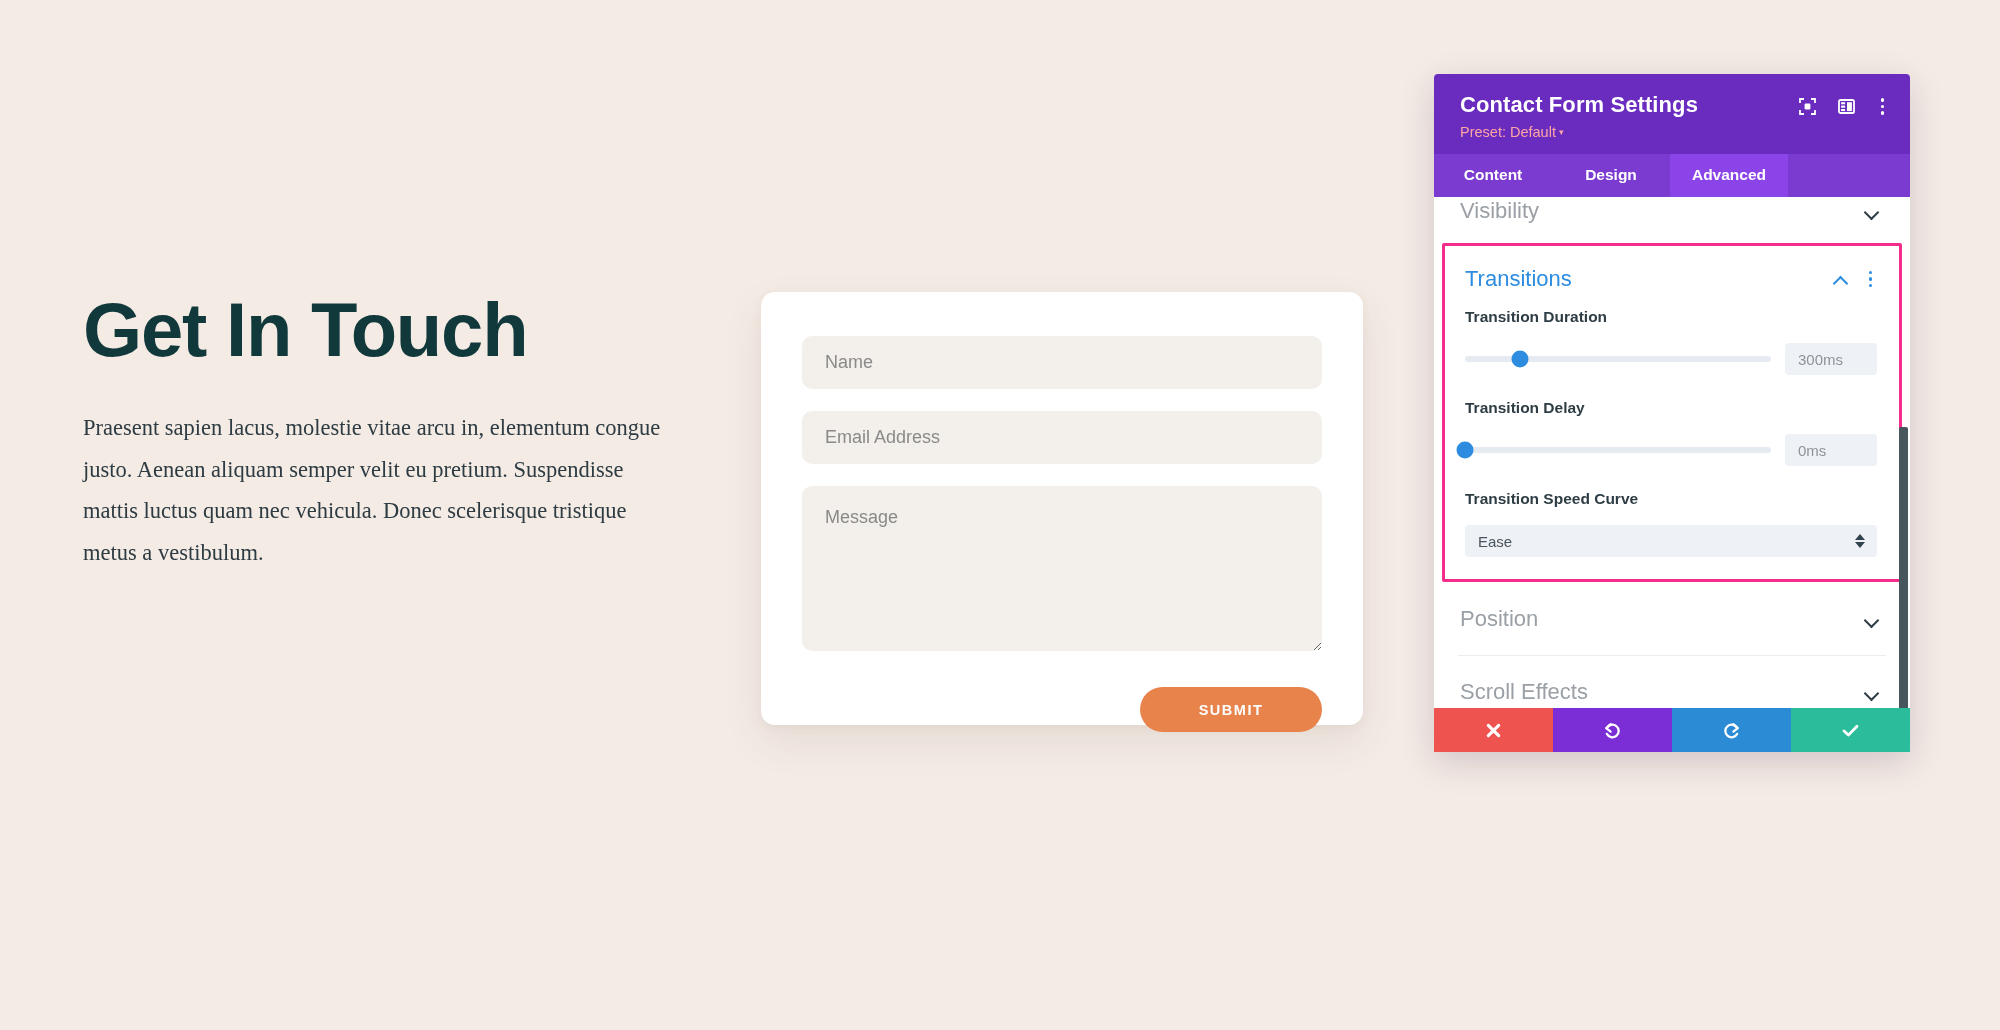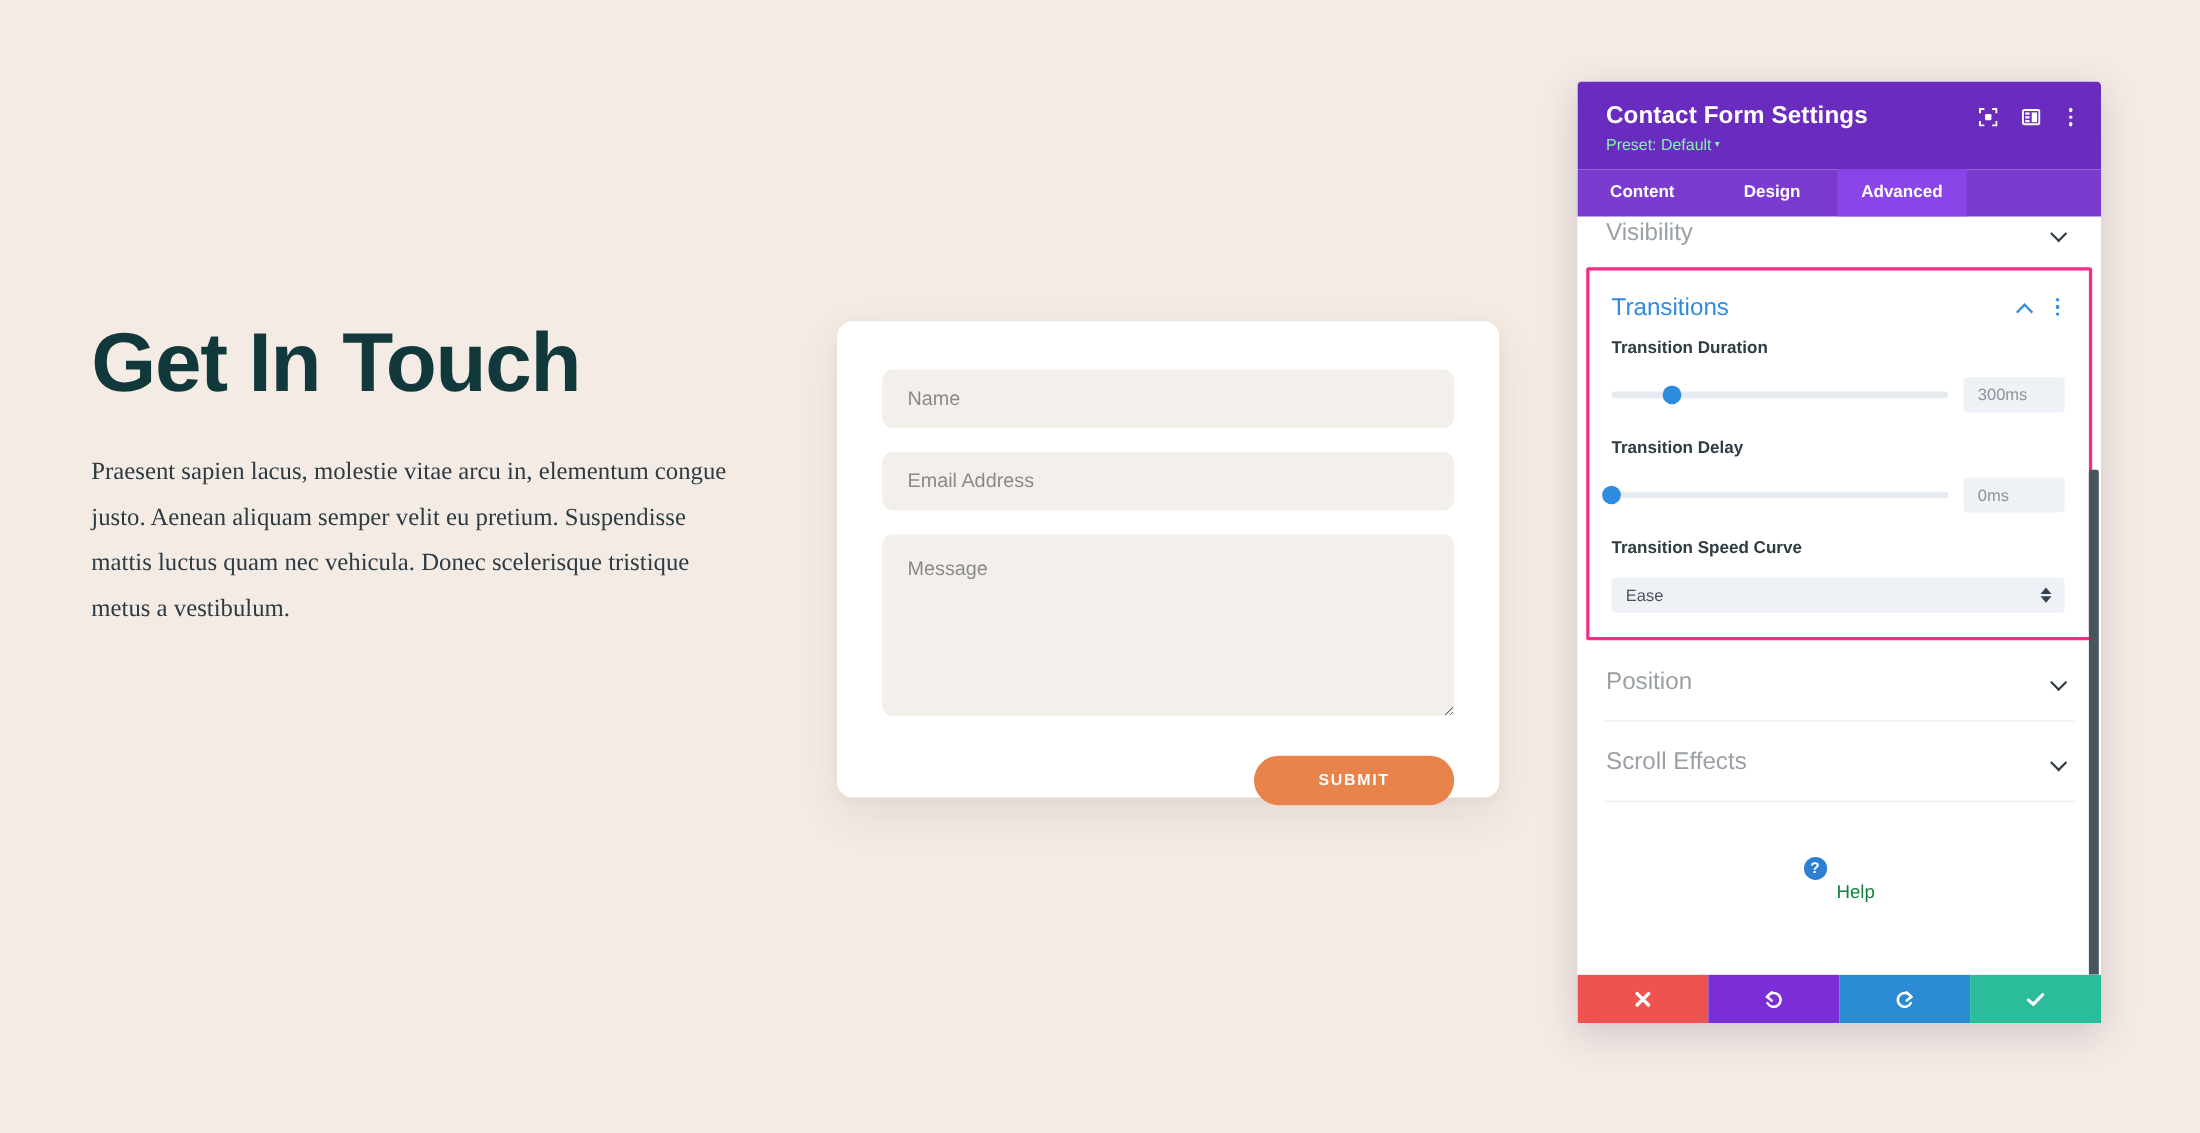--- a/index.html
+++ b/index.html
@@ -87,41 +87,41 @@
     font-weight: 700;
     letter-spacing: 1.5px;
     cursor: pointer;
     font-family: "Liberation Sans", sans-serif;
   }
 
   
   .divi-panel {
     position: absolute;
     left: 1434px; top: 74px;
-    width: 476px; height: 856px;
+    width: 476px; height: 678px;
     background: #ffffff;
     box-shadow: 0 10px 34px rgba(40,20,60,0.17);
     border-radius: 4px 4px 0 0;
     overflow: hidden;
     display: flex; flex-direction: column;
   }
   .panel-header {
     background: #6a2bbf;
     padding: 18px 26px 14px 26px;
     position: relative;
     flex: 0 0 auto;
   }
   .panel-title {
     color: #ffffff;
     font-size: 22px;
     font-weight: 700;
     letter-spacing: .1px;
   }
   .panel-preset {
-    color: #86efac;
+    color: #fca5a5;
     font-size: 14.5px;
     margin-top: 6px;
   }
   .preset-caret { font-size: 9px; margin-left: 3px; vertical-align: 2px; }
   .header-icons {
     position: absolute;
     right: 22px; top: 22px;
     display: flex; align-items: center; gap: 22px;
   }
   .hicon { cursor: pointer; line-height: 0; }

